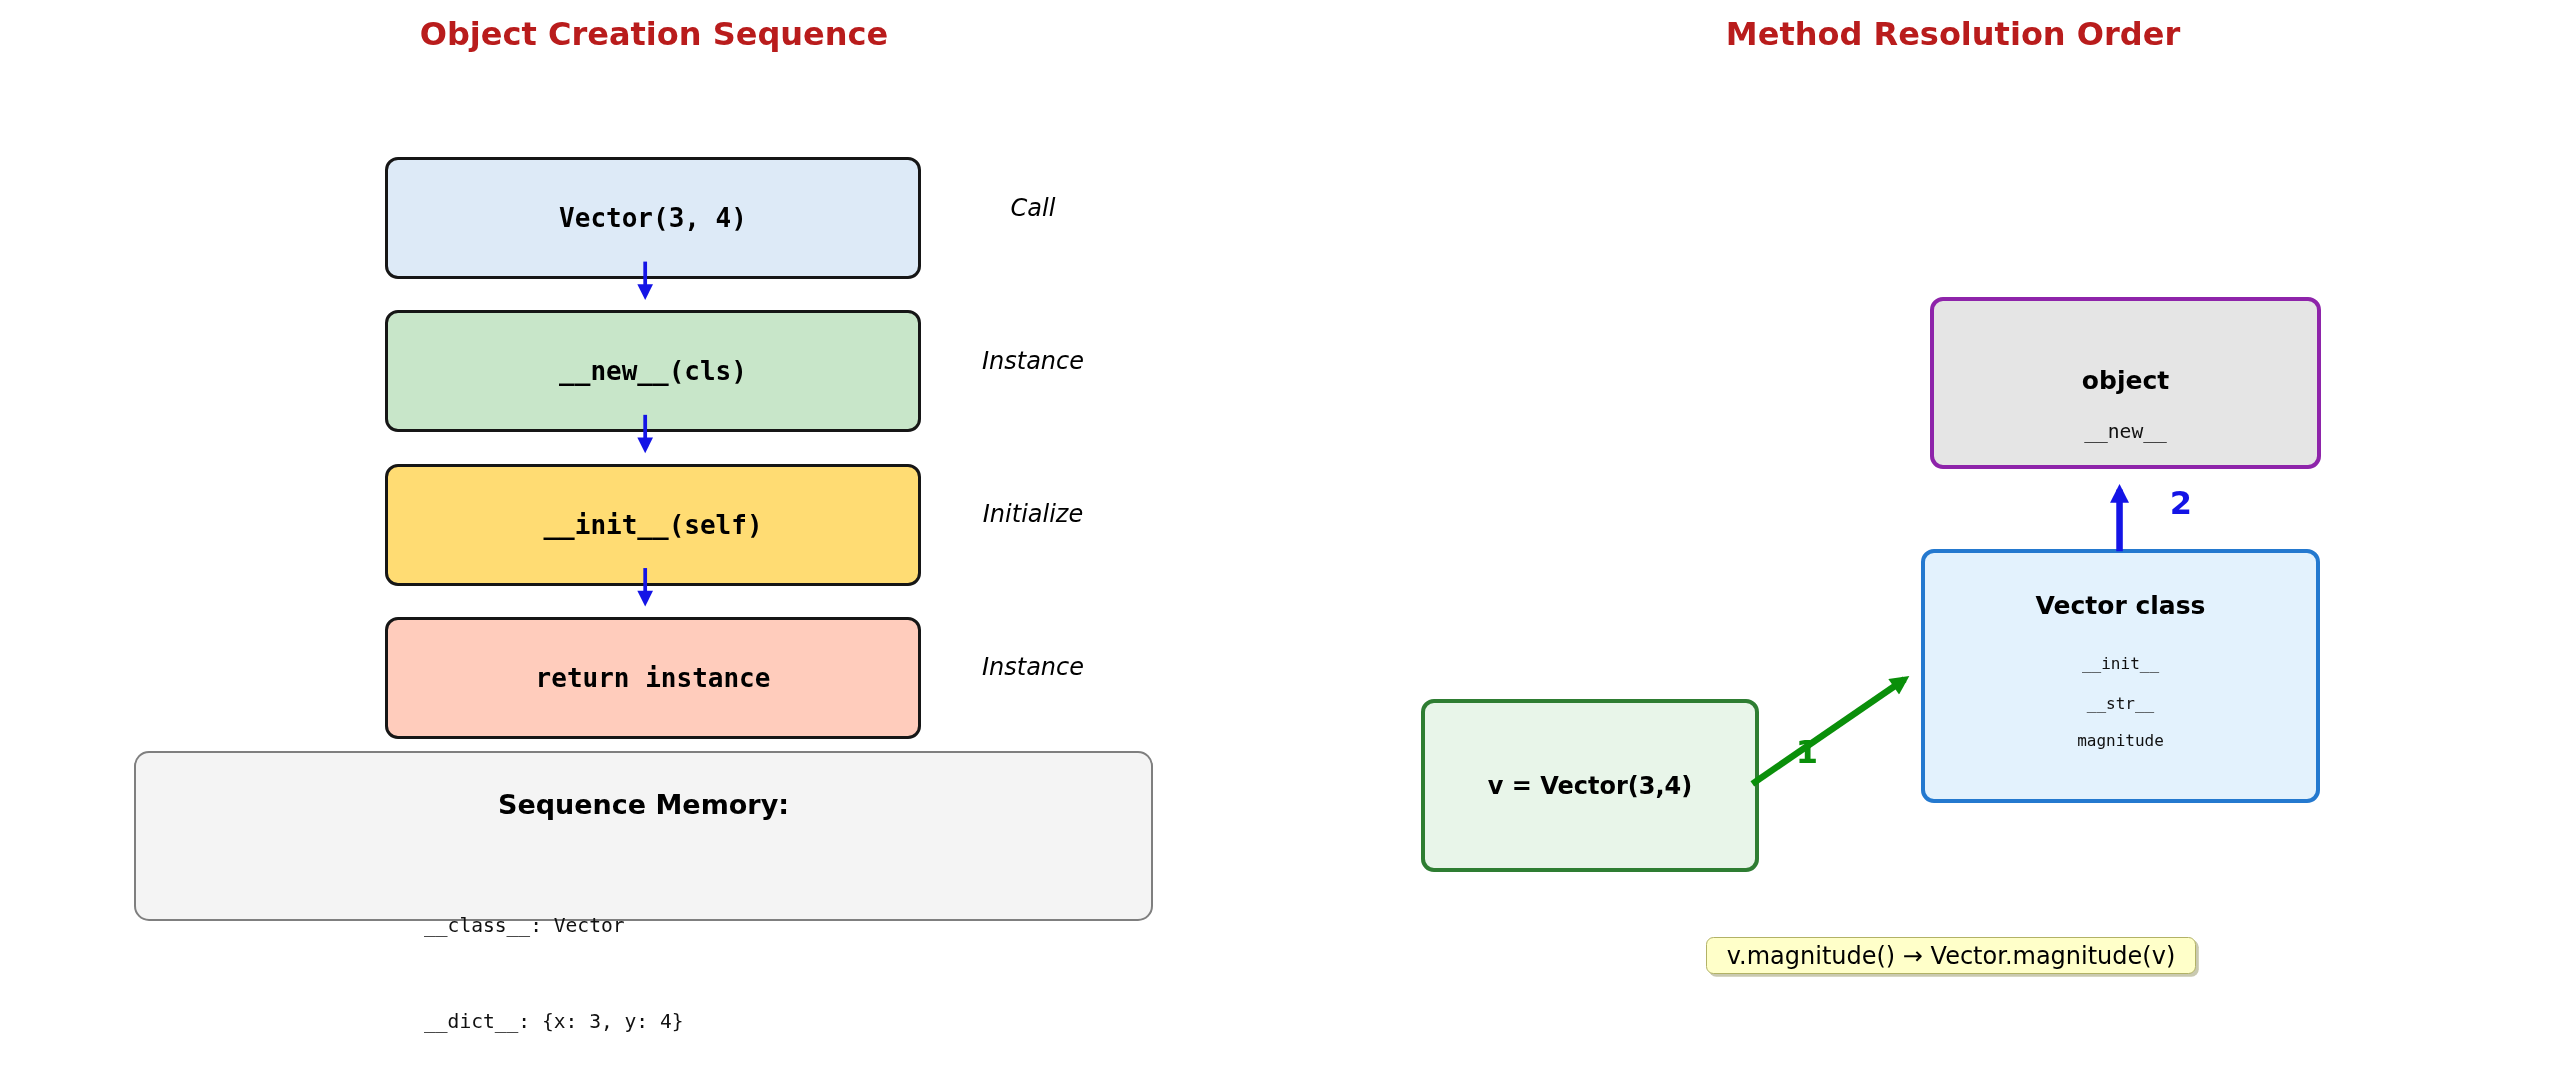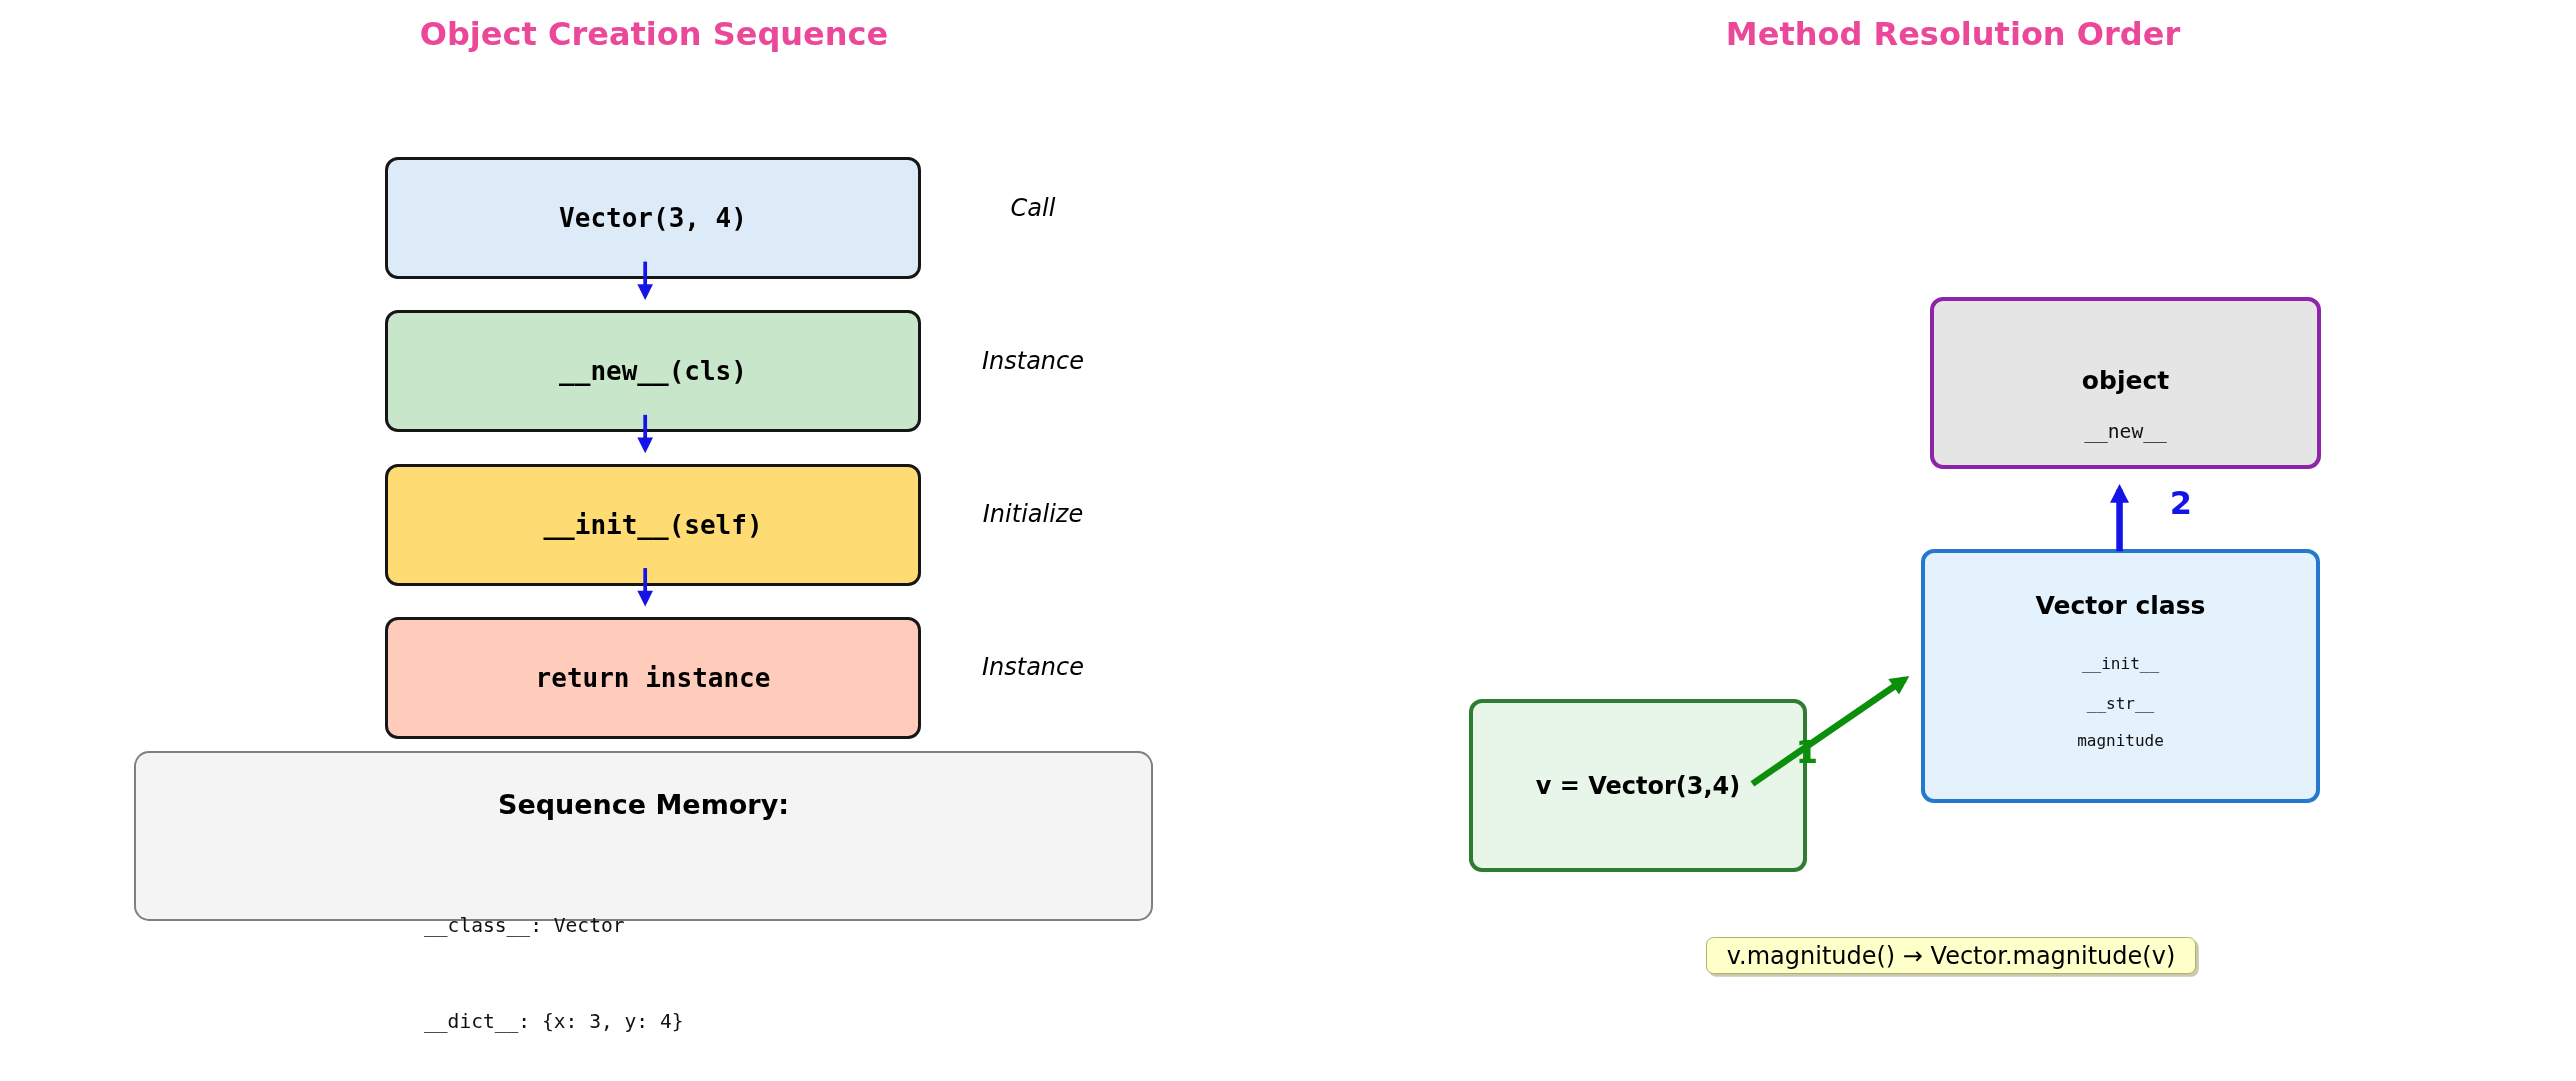--- a/index.html
+++ b/index.html
@@ -7,21 +7,21 @@
     position:relative;
     width:2576px;height:1081px;
     background:#ffffff;
     font-family:"DejaVu Sans", sans-serif;
     color:#111;
     overflow:hidden;
   }
   .panel-title{
     position:absolute;
     transform:translate(-50%,-50%);
-    font-size:32px;font-weight:bold;color:#ec4899;
+    font-size:32px;font-weight:bold;color:#b91c1c;
     white-space:nowrap;
   }
   
   .step-box{
     position:absolute;left:385px;width:536px;height:122px;
     box-sizing:border-box;
     border:3.7px solid #161616;border-radius:13px;
     display:flex;align-items:center;justify-content:center;
   }
   .step-code{
@@ -73,21 +73,21 @@
     left:1921px;top:549px;width:399px;height:254px;
     background:#e3f2fd;border:4.7px solid #2479cf;
   }
   .vector-box .mro-title{position:absolute;left:50%;top:52px;transform:translate(-50%,-50%);}
   .vector-box .m0{position:absolute;left:50%;top:110px;transform:translate(-50%,-50%);}
   .vector-box .m1{position:absolute;left:50%;top:150px;transform:translate(-50%,-50%);}
   .vector-box .m2{position:absolute;left:50%;top:187px;transform:translate(-50%,-50%);}
   .instance-box{
     left:1421px;top:699px;width:338px;height:173px;
     background:#e8f5e9;border:4.7px solid #2e7d32;
-    display:flex;align-items:center;justify-content:center;margin-left:48px;
+    display:flex;align-items:center;justify-content:center;
   }
   .instance-label{font-weight:bold;font-size:24px;color:#000;white-space:nowrap;}
   
   .arrow-num{
     position:absolute;transform:translate(-50%,-50%);
     font-weight:bold;font-size:32px;white-space:nowrap;
   }
   .arrow-num.n1{left:1807px;top:752px;color:#0a8f0a;}
   .arrow-num.n2{left:2181px;top:503px;color:#1414e6;}
   

